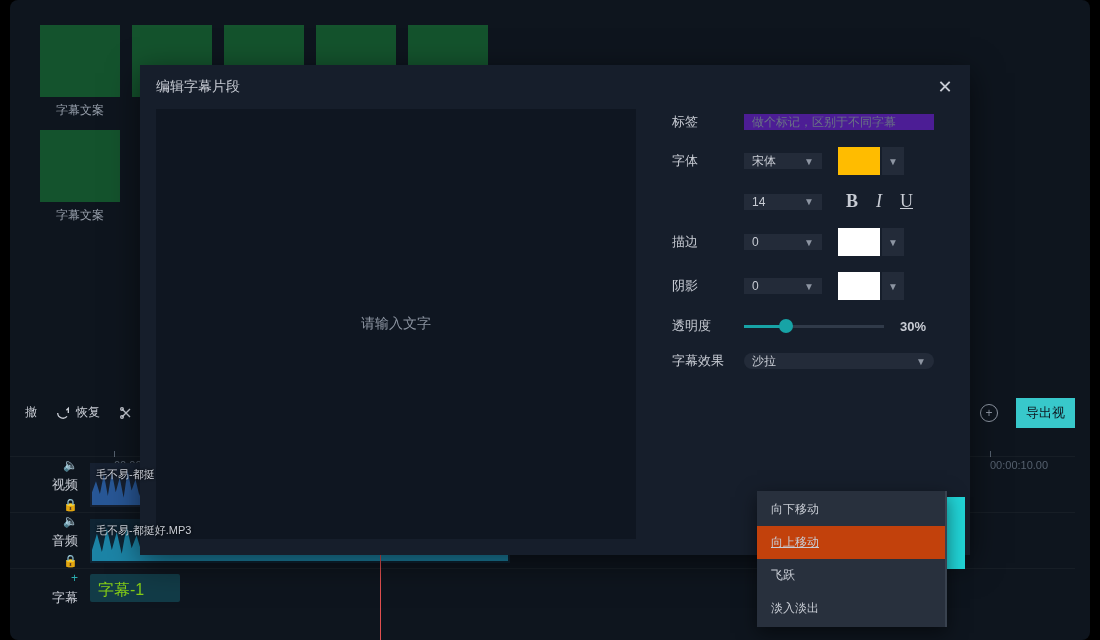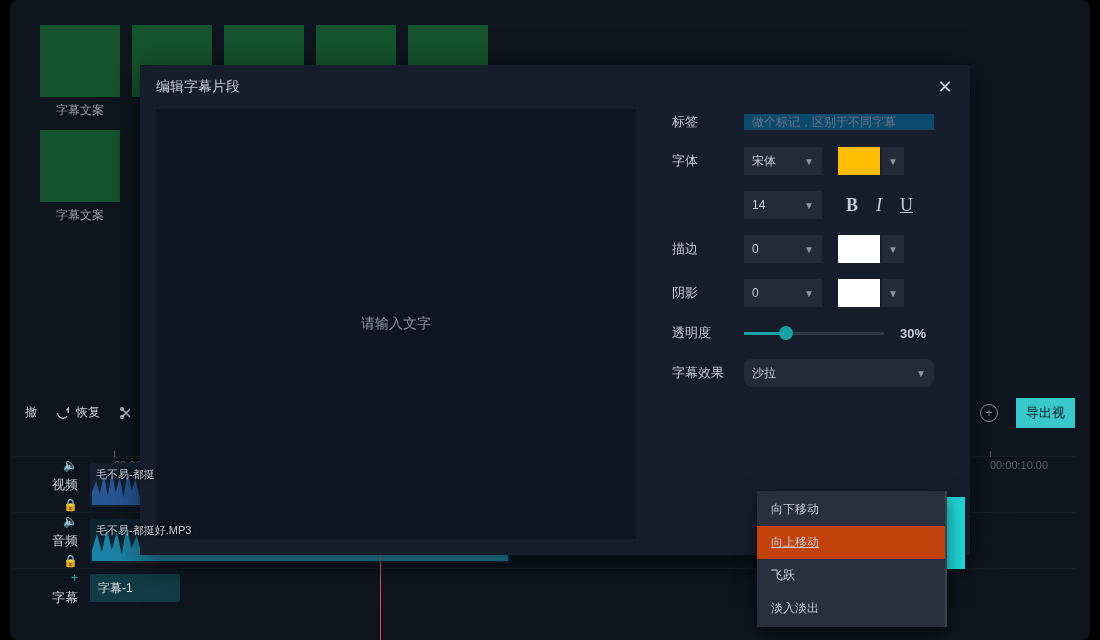--- a/index.html
+++ b/index.html
@@ -28,21 +28,21 @@
   .track-labels .tl.l3 { height:40px; }
   .track-labels .mini-ico { display:flex; gap:10px; color:#5a6676; font-size:12px; }
   .tracks { position:absolute; left:80px; right:15px; top:26px; bottom:0; }
   .line { height:56px; border-top:1px solid rgba(255,255,255,0.04); position:relative; }
   .line.l3 { height:40px; }
   .wave { position:absolute; top:6px; left:0; height:44px; background:#162030; padding:2px; overflow:hidden; display:flex; align-items:flex-end; }
   .wave .title { position:absolute; left:6px; top:4px; font-size:11px; color:#c8ccd4; z-index:2; text-shadow:0 0 3px #000; }
   .wave svg { width:100%; height:100%; opacity:.9; }
   .playhead { position:absolute; top:0; bottom:0; width:0; border-left:1px solid #e04f4f; }
   .playhead::after{ content:""; position:absolute; top:-4px; left:-5px; width:10px; height:12px; background:#e04f4f; }
-  .subtitle-chip { position:absolute; top:5px; height:28px; background:#123b47; color:#e5e5e5; font-size:12px; padding:6px 8px; border-radius:2px; }
+  .subtitle-chip { position:absolute; top:5px; height:28px; background:#123b47; color:#84cc16; font-size:16px; padding:6px 8px; border-radius:2px; }
 
   
   .modal { position:absolute; left:140px; top:65px; width:830px; height:490px;
            background:#161e2b; box-shadow:0 8px 30px rgba(0,0,0,.55); color:#c8ccd4; }
   .m-header { display:flex; align-items:center; justify-content:space-between;
               padding:11px 16px; font-size:14px; }
   .m-close { font-size:18px; color:#c8ccd4; cursor:pointer; width:18px; text-align:center; }
   .m-body { display:flex; padding:0 16px 16px; gap:16px; height:calc(100% - 44px); }
 
   
@@ -52,24 +52,24 @@
   .pv-bar { height:42px; display:flex; align-items:center; gap:20px; padding:0 10px; color:#c8ccd4; font-size:12px; }
   .pv-bar .sp { flex:1; }
   .ico { width:16px; height:16px; }
   .btn-play { cursor:pointer; }
 
   
   .frm { flex:1; padding:4px 12px 0 20px; font-size:13px; display:flex; flex-direction:column; gap:16px; }
   .row { display:flex; align-items:center; gap:16px; }
   .row .lab { width:56px; color:#c8ccd4; flex-shrink:0; }
   .row.indent { padding-left:72px; }
-  .inp { background:#0c4a6e; border:0; color:#c8ccd4; font-size:12px; padding:1px 8px; }
+  .inp { background:#4c1d95; border:0; color:#c8ccd4; font-size:12px; padding:1px 8px; }
   .inp::placeholder{ color:#697384; }
   .sel { background:#232b39; color:#c8ccd4; font-size:12px; display:inline-flex;
-         align-items:center; justify-content:space-between; padding:0 8px; height:28px; }
+         align-items:center; justify-content:space-between; padding:0 8px; height:16px; }
   .sel .caret { color:#8d95a2; font-size:10px; margin-left:6px; }
   .swatch { width:42px; height:28px; }
   .swatch.attached + .caret-box,
   .cb { width:22px; height:28px; background:#232b39; color:#8d95a2; font-size:10px; display:flex; align-items:center; justify-content:center; margin-left:2px; }
   .biu { display:flex; gap:18px; margin-left:8px; }
   .biu span { font-family: Georgia, 'Times New Roman', serif; font-size:18px; color:#c8ccd4; }
   .biu .b { font-weight:700; }
   .biu .i { font-style:italic; }
   .biu .u { text-decoration:underline; }
 

